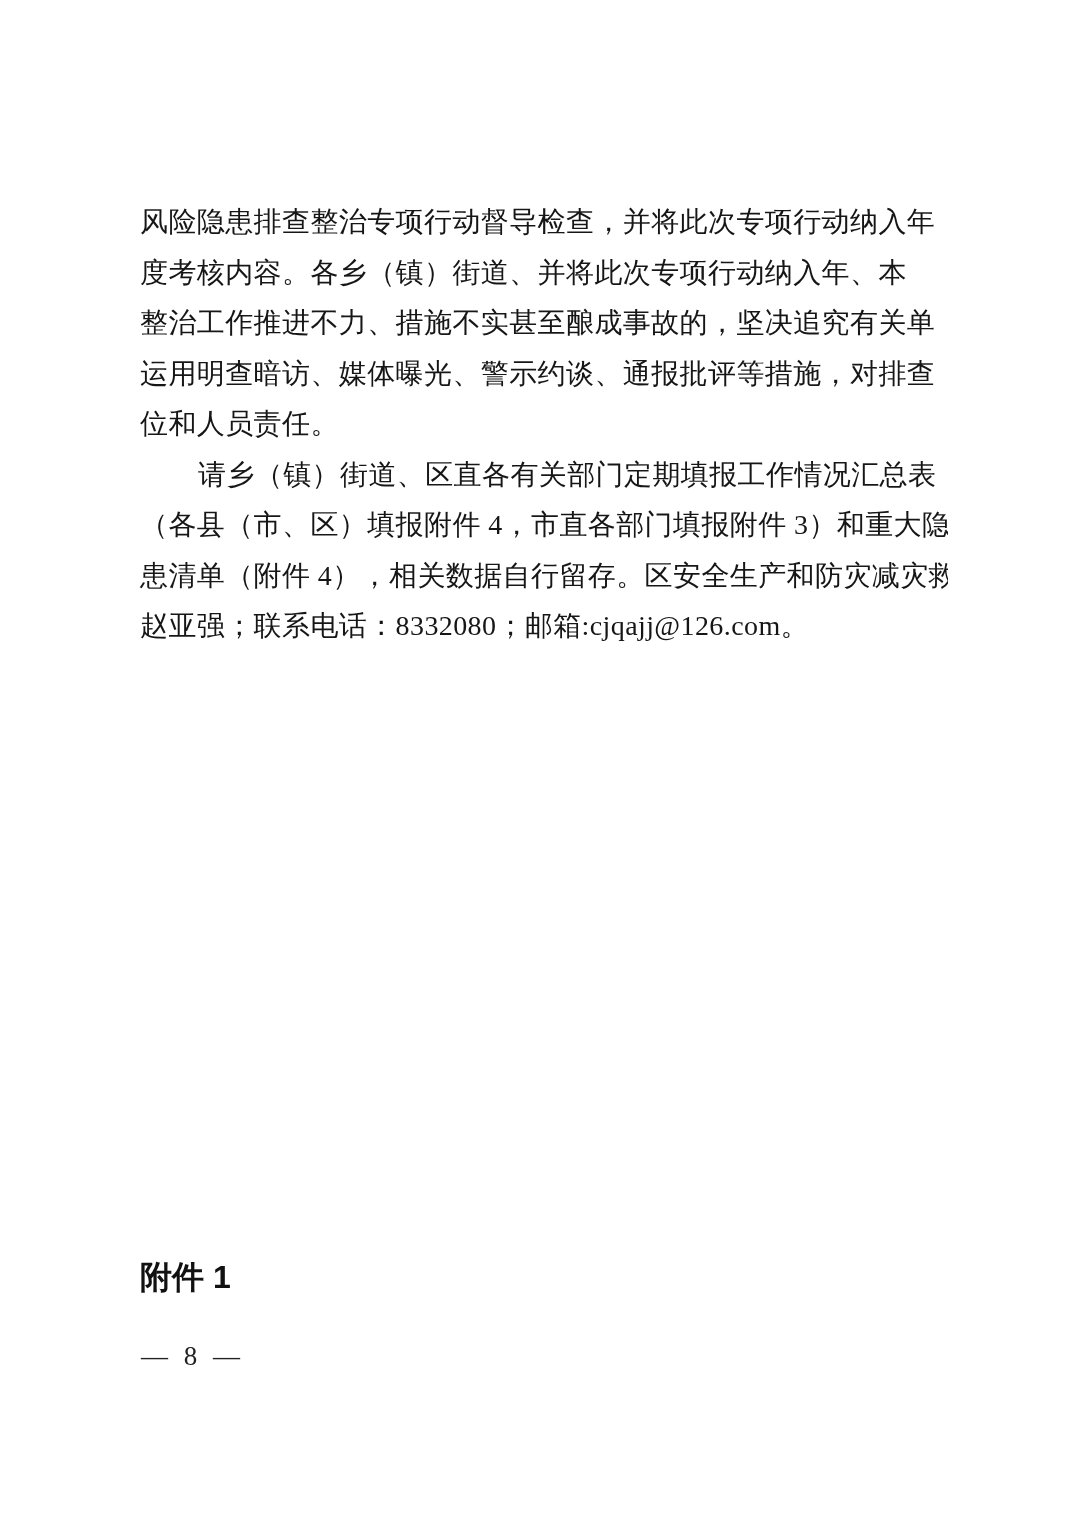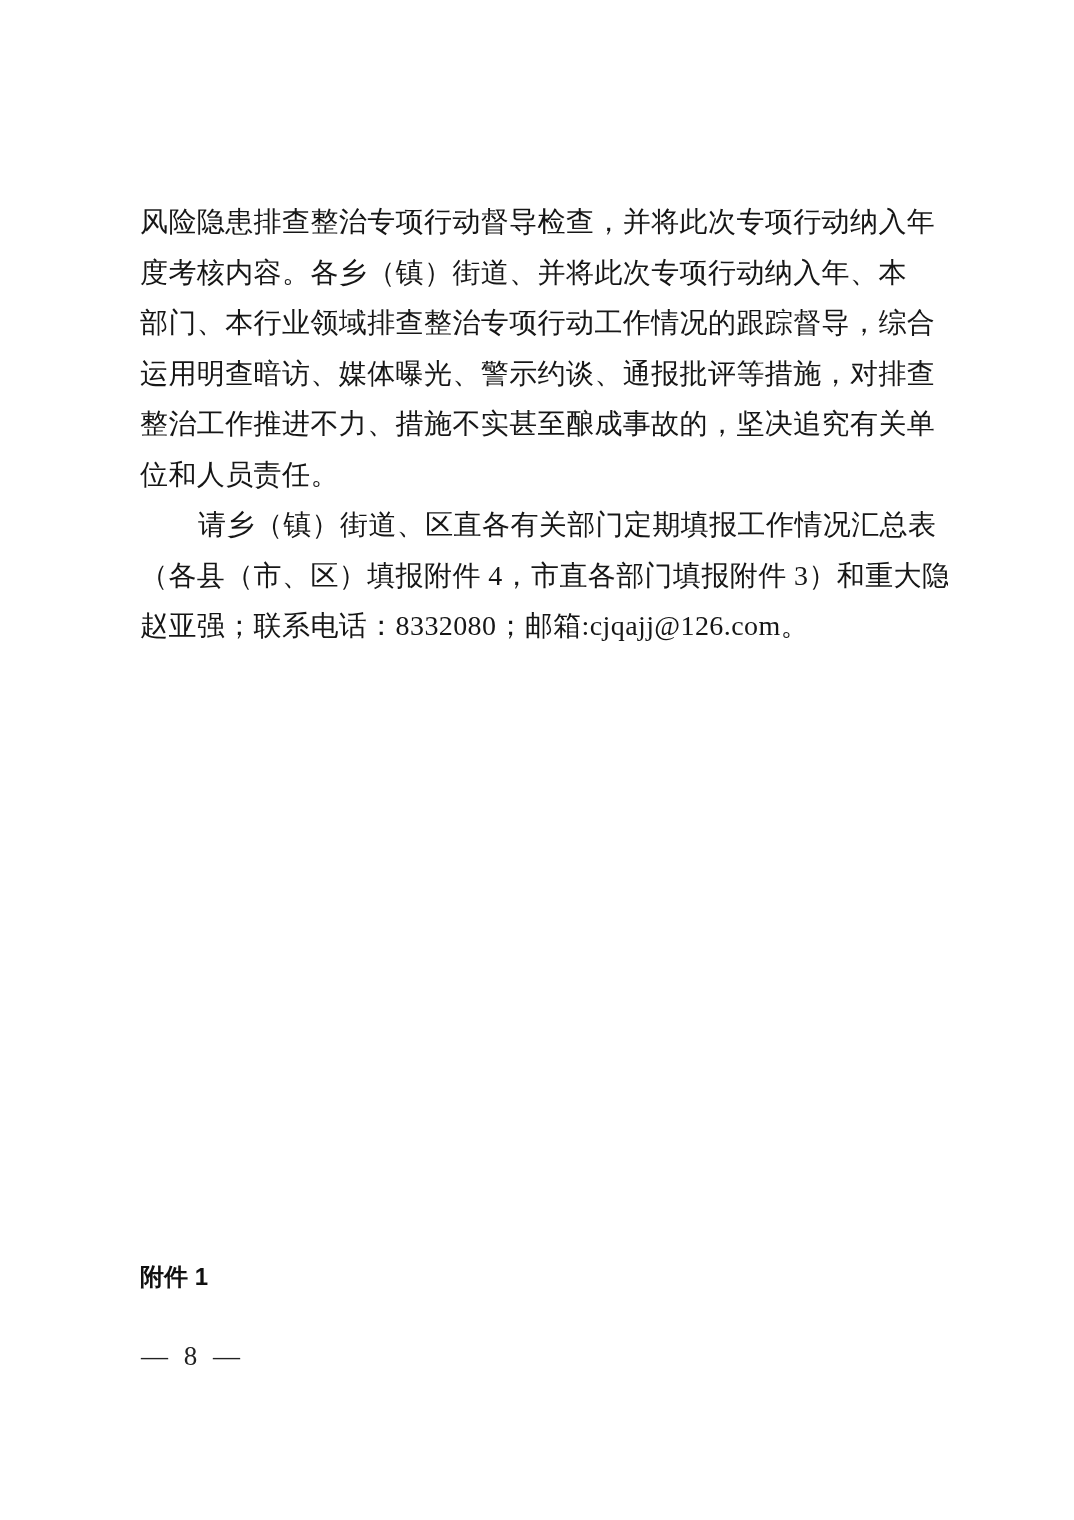--- a/index.html
+++ b/index.html
@@ -36,21 +36,21 @@
   }
   .attach-label {
     letter-spacing: 0.4px;
   }
   .appendix-label {
     position: absolute;
     left: 140px;
     top: 1258px;
     font-family: "Liberation Sans", sans-serif;
     font-weight: bold;
-    font-size: 24px;
+    font-size: 32px;
     line-height: 38px;
     color: #111111;
     white-space: nowrap;
   }
   .page-number {
     position: absolute;
     left: 141px;
     top: 1339px;
     font-family: "Liberation Serif", serif;
     font-size: 27px;
@@ -63,29 +63,29 @@
 </head>
 <body>
 
 <div class="page">
 
   <div class="doc-text">
 
     <div>
       <div class="text-line">风险隐患排查整治专项行动督导检查，并将此次专项行动纳入年</div>
       <div class="text-line">度考核内容。各乡（镇）街道、并将此次专项行动纳入年、本</div>
-      <div class="text-line">部门、本行业领域排查整治专项行动工作情况的跟踪督导，综合</div>
+      <div class="text-line">整治工作推进不力、措施不实甚至酿成事故的，坚决追究有关单</div>
       <div class="text-line">运用明查暗访、媒体曝光、警示约谈、通报批评等措施，对排查</div>
-      <div class="text-line">整治工作推进不力、措施不实甚至酿成事故的，坚决追究有关单</div>
       <div class="text-line">位和人员责任。</div>
     </div>
 
     <div>
       <div class="text-line indent-first">请乡（镇）街道、区直各有关部门定期填报工作情况汇总表</div>
       <div class="text-line">（各县（市、区）填报附件 4，市直各部门填报附件 3）和重大隐</div>
+      <div class="text-line">患清单（附件 4），相关数据自行留存。区安全生产和防灾减灾救</div>
       <div class="text-line">赵亚强；联系电话：8332080；邮箱:cjqajj@126.com。</div>
     </div>
 
 
   </div>
 
   <div class="appendix-label">附件 1</div>
 
   <div class="page-number">— 8 —</div>
 

